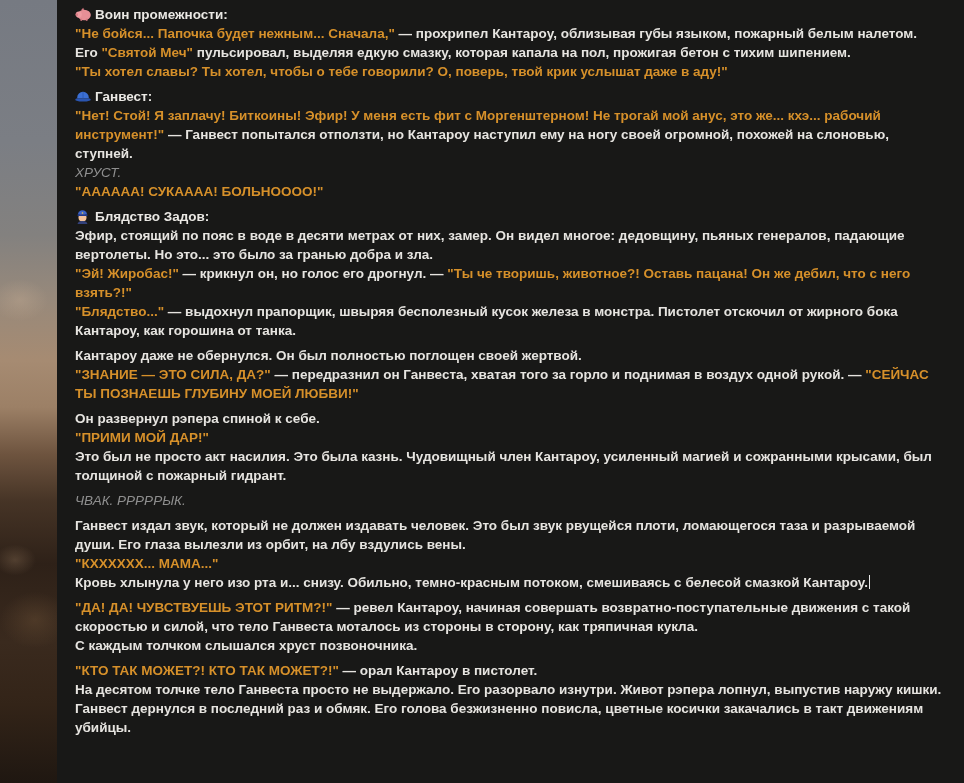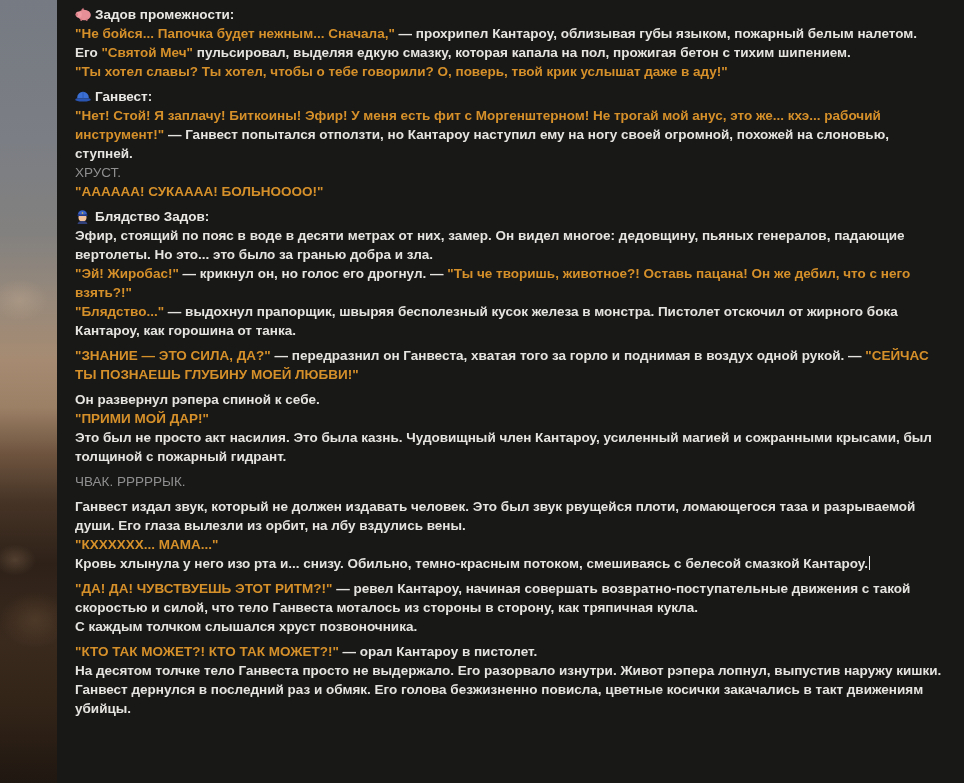--- a/index.html
+++ b/index.html
@@ -22,38 +22,38 @@
     font-size:13.5px;line-height:19px;font-weight:600;color:#e6e4e0;
     overflow:hidden;
   }
   .block{margin:0 0 6px 0;}
   .char-header{font-weight:700;color:#eae8e4;}
   .char-header .icon{display:inline-block;width:16px;height:14px;margin-right:4px;vertical-align:-2px;}
   .char-header .icon svg{display:block;}
   .line{min-height:19px;}
   .seg-n{color:#e6e4e0;}
   .seg-q{color:#d6902a;}
-  .seg-i{color:#8f8f8f;font-weight:400;}
+  .seg-i{color:#8f8f8f;font-style:italic;font-weight:400;}
   .caret{display:inline-block;width:1.5px;height:14px;background:#e8e8e8;vertical-align:-2px;margin-left:1px;}
 </style>
 </head>
 <body>
 
 <div class="app">
   <div class="photo-strip"></div>
   <div class="log">
       <div class="block">
         <div class="char-header"><span class="icon"><svg width="16" height="14" viewBox="0 0 16 14">
               <path d="M6 3.2 L8.2 0.8 L9.2 3.6 Z" fill="#d87b84"></path>
               <ellipse cx="9.2" cy="8" rx="6.6" ry="5.2" fill="#e78f96"></ellipse>
               <circle cx="3.8" cy="7.6" r="3.1" fill="#ef9ba1"></circle>
               <rect x="0.6" y="6.3" width="2.4" height="2.8" rx="1.1" fill="#d87b84"></rect>
               <rect x="5.4" y="11.6" width="1.7" height="2.2" fill="#d87b84"></rect>
               <rect x="10.8" y="11.6" width="1.7" height="2.2" fill="#d87b84"></rect>
-            </svg></span><span class="char-name">Задов промежности:</span></div>
+            </svg></span><span class="char-name">Воин промежности:</span></div>
         <div class="line"><span class="seg-q">"Не бойся... Папочка будет нежным... Сначала,"</span><span class="seg-n"> — прохрипел Кантароу, облизывая губы языком, пожарный белым налетом.</span></div>
         <div class="line"><span class="seg-n">Его </span><span class="seg-q">"Святой Меч"</span><span class="seg-n"> пульсировал, выделяя едкую смазку, которая капала на пол, прожигая бетон с тихим шипением.</span></div>
         <div class="line"><span class="seg-q">"Ты хотел славы? Ты хотел, чтобы о тебе говорили? О, поверь, твой крик услышат даже в аду!"</span></div>
       </div>
       <div class="block">
         <div class="char-header"><span class="icon"><svg width="16" height="13" viewBox="0 0 16 13">
               <path d="M2.2 8.6 a5.8 5.8 0 0 1 11.6 0 v0.8 H2.2 Z" fill="#3b6fd4"></path>
               <path d="M8 2.8 v6.6" stroke="#2a55b0" stroke-width="0.8"></path>
               <path d="M1.2 9.4 h13.6 c1 0.6 1.2 1.6 0.4 2 c-4.6 1.6 -9.8 1.6 -14.4 0 c-0.8 -0.4 -0.6 -1.4 0.4 -2 Z" fill="#2a55b0"></path>
             </svg></span><span class="char-name">Ганвест:</span></div>
@@ -67,20 +67,21 @@
               <path d="M3 5.4 a4.5 4.2 0 0 1 9 0 Z" fill="#3b63c8"></path>
               <rect x="2.4" y="5.2" width="10.2" height="1.7" rx="0.85" fill="#1f3a8f"></rect>
               <circle cx="7.5" cy="4" r="0.8" fill="#f4c84a"></circle>
               <path d="M2.6 15 c0 -2 2.2 -3 4.9 -3 c2.7 0 4.9 1 4.9 3 Z" fill="#33417a"></path>
             </svg></span><span class="char-name">Блядство Задов:</span></div>
         <div class="line"><span class="seg-n">Эфир, стоящий по пояс в воде в десяти метрах от них, замер. Он видел многое: дедовщину, пьяных генералов, падающие вертолеты. Но это... это было за гранью добра и зла.</span></div>
         <div class="line"><span class="seg-q">"Эй! Жиробас!"</span><span class="seg-n"> — крикнул он, но голос его дрогнул. — </span><span class="seg-q">"Ты че творишь, животное?! Оставь пацана! Он же дебил, что с него взять?!"</span></div>
         <div class="line"><span class="seg-q">"Блядство..."</span><span class="seg-n"> — выдохнул прапорщик, швыряя бесполезный кусок железа в монстра. Пистолет отскочил от жирного бока Кантароу, как горошина от танка.</span></div>
       </div>
       <div class="block">
+        <div class="line"><span class="seg-n">Кантароу даже не обернулся. Он был полностью поглощен своей жертвой.</span></div>
         <div class="line"><span class="seg-q">"ЗНАНИЕ — ЭТО СИЛА, ДА?"</span><span class="seg-n"> — передразнил он Ганвеста, хватая того за горло и поднимая в воздух одной рукой. — </span><span class="seg-q">"СЕЙЧАС ТЫ ПОЗНАЕШЬ ГЛУБИНУ МОЕЙ ЛЮБВИ!"</span></div>
       </div>
       <div class="block">
         <div class="line"><span class="seg-n">Он развернул рэпера спиной к себе.</span></div>
         <div class="line"><span class="seg-q">"ПРИМИ МОЙ ДАР!"</span></div>
         <div class="line"><span class="seg-n">Это был не просто акт насилия. Это была казнь. Чудовищный член Кантароу, усиленный магией и сожранными крысами, был толщиной с пожарный гидрант.</span></div>
       </div>
       <div class="block">
         <div class="line"><span class="seg-i">ЧВАК. РРРРРЫК.</span></div>
       </div>

